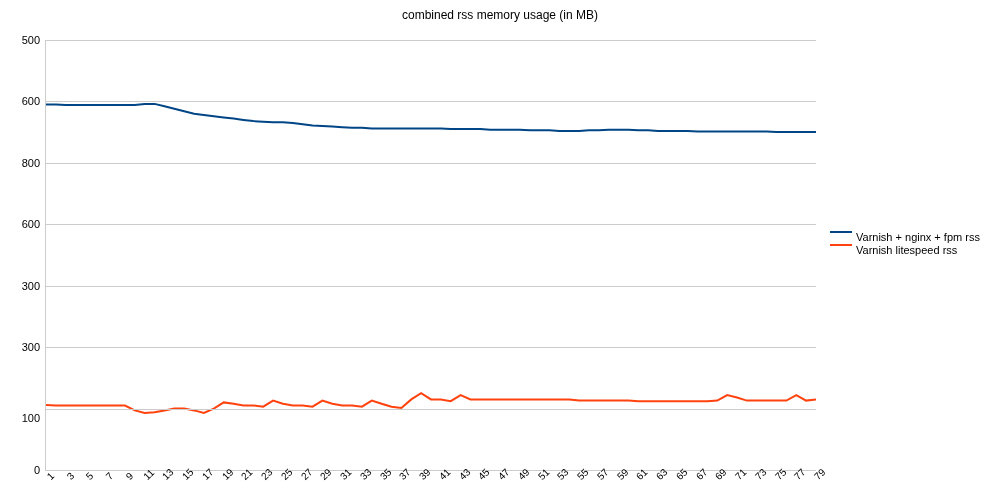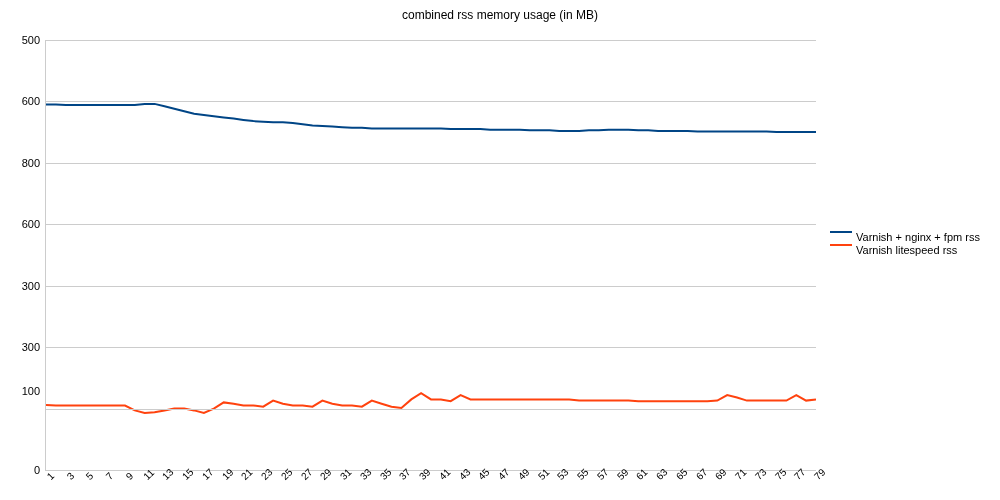--- a/index.html
+++ b/index.html
@@ -85,21 +85,21 @@
 <div class="chart-frame">
   <div class="chart-title">combined rss memory usage (in MB)</div>
 
   <div class="plot-area" id="plot">
     <svg class="lines" id="series-svg" preserveAspectRatio="none" viewBox="0 0 770 430">
         <polyline points="0.0,64.5 9.9,64.5 19.7,65.1 29.6,65.1 39.5,65.1 49.4,65.1 59.2,65.1 69.1,65.1 79.0,65.1 88.8,65.1 98.7,63.9 108.6,63.9 118.5,66.3 128.3,68.8 138.2,71.3 148.1,73.7 157.9,74.9 167.8,76.2 177.7,77.4 187.6,78.6 197.4,79.9 207.3,81.1 217.2,81.7 227.1,82.3 236.9,82.3 246.8,82.9 256.7,84.2 266.5,85.4 276.4,86.0 286.3,86.6 296.2,87.2 306.0,87.8 315.9,87.8 325.8,88.5 335.6,88.5 345.5,88.5 355.4,88.5 365.3,88.5 375.1,88.5 385.0,88.5 394.9,88.5 404.7,89.1 414.6,89.1 424.5,89.1 434.4,89.1 444.2,89.7 454.1,89.7 464.0,89.7 473.8,89.7 483.7,90.3 493.6,90.3 503.5,90.3 513.3,90.9 523.2,90.9 533.1,90.9 542.9,90.3 552.8,90.3 562.7,89.7 572.6,89.7 582.4,89.7 592.3,90.3 602.2,90.3 612.1,90.9 621.9,90.9 631.8,90.9 641.7,90.9 651.5,91.5 661.4,91.5 671.3,91.5 681.2,91.5 691.0,91.5 700.9,91.5 710.8,91.5 720.6,91.5 730.5,92.1 740.4,92.1 750.3,92.1 760.1,92.1 770.0,92.1" fill="none" stroke="#004586" stroke-width="2"></polyline>
         <polyline points="0.0,364.9 9.9,365.5 19.7,365.5 29.6,365.5 39.5,365.5 49.4,365.5 59.2,365.5 69.1,365.5 79.0,365.5 88.8,370.4 98.7,372.9 108.6,372.3 118.5,370.4 128.3,368.6 138.2,368.6 148.1,370.4 157.9,372.9 167.8,368.6 177.7,362.4 187.6,363.7 197.4,365.5 207.3,365.5 217.2,366.7 227.1,360.6 236.9,363.7 246.8,365.5 256.7,365.5 266.5,366.7 276.4,360.6 286.3,363.7 296.2,365.5 306.0,365.5 315.9,366.7 325.8,360.6 335.6,363.7 345.5,366.7 355.4,368.0 365.3,359.4 375.1,353.2 385.0,359.4 394.9,359.4 404.7,361.2 414.6,355.1 424.5,359.4 434.4,359.4 444.2,359.4 454.1,359.4 464.0,359.4 473.8,359.4 483.7,359.4 493.6,359.4 503.5,359.4 513.3,359.4 523.2,359.4 533.1,360.6 542.9,360.6 552.8,360.6 562.7,360.6 572.6,360.6 582.4,360.6 592.3,361.2 602.2,361.2 612.1,361.2 621.9,361.2 631.8,361.2 641.7,361.2 651.5,361.2 661.4,361.2 671.3,360.6 681.2,355.1 691.0,357.5 700.9,360.6 710.8,360.6 720.6,360.6 730.5,360.6 740.4,360.6 750.3,355.1 760.1,360.6 770.0,359.4" fill="none" stroke="#ff420e" stroke-width="2"></polyline>
       </svg>
   <div class="ytick" style="top: 430px;">0</div>
       <div class="gridline" style="top: 368.571px;"></div>
-      <div class="ytick" style="top: 351px;">100</div>
+      <div class="ytick" style="top: 378px;">100</div>
       <div class="gridline" style="top: 307.143px;"></div>
       <div class="ytick" style="top: 307.143px;">300</div>
       <div class="gridline" style="top: 245.714px;"></div>
       <div class="ytick" style="top: 245.714px;">300</div>
       <div class="gridline" style="top: 184.286px;"></div>
       <div class="ytick" style="top: 184.286px;">600</div>
       <div class="gridline" style="top: 122.857px;"></div>
       <div class="ytick" style="top: 122.857px;">800</div>
       <div class="gridline" style="top: 61.4286px;"></div>
       <div class="ytick" style="top: 61.4286px; margin-left: 36px;">600</div>

